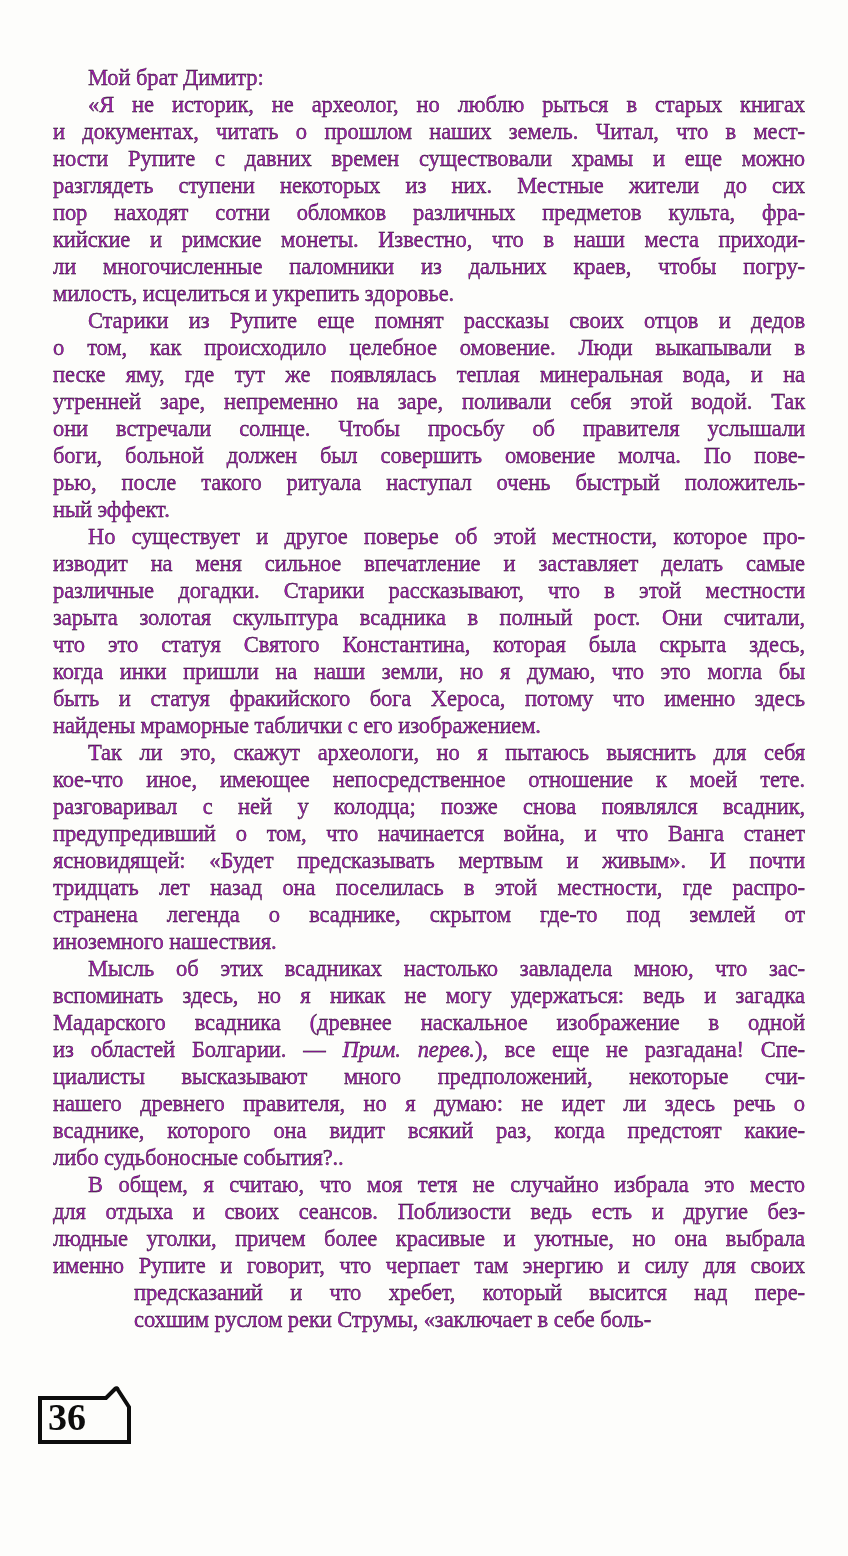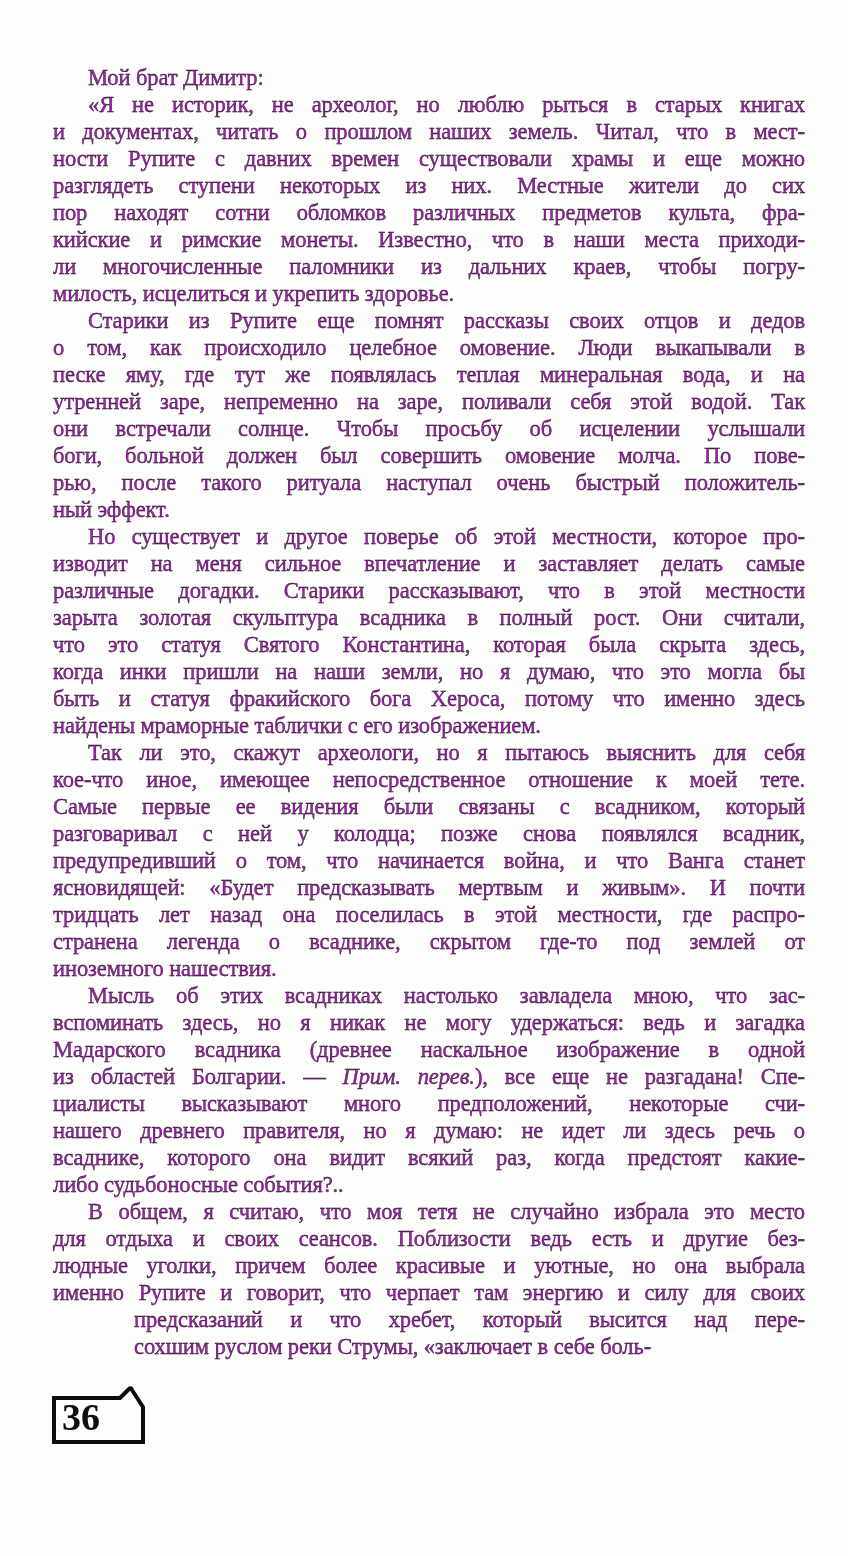--- a/index.html
+++ b/index.html
@@ -31,21 +31,21 @@
     text-align-last: justify;
     text-justify: inter-word;
   }
   .line.last { text-align-last: left; }
   .line.indent { text-indent: 35px; }
   .line.shift { margin-left: 81px; }
   .line i { font-style: italic; }
 
   .page-badge {
     position: absolute;
-    left: 50px;
+    left: 36px;
     top: 1386px;
     width: 100px;
     height: 60px;
   }
   .page-badge svg { display: block; }
   .page-number {
     position: absolute;
     left: 12px;
     top: 12px;
     width: 60px;
@@ -72,39 +72,38 @@
       <div class="line">пор находят сотни обломков различных предметов культа, фра-</div>
       <div class="line">кийские и римские монеты. Известно, что в наши места приходи-</div>
       <div class="line">ли многочисленные паломники из дальних краев, чтобы погру-</div>
       <div class="line last">милость, исцелиться и укрепить здоровье.</div>
     </div>
     <div class="para">
       <div class="line indent">Старики из Рупите еще помнят рассказы своих отцов и дедов</div>
       <div class="line">о том, как происходило целебное омовение. Люди выкапывали в</div>
       <div class="line">песке яму, где тут же появлялась теплая минеральная вода, и на</div>
       <div class="line">утренней заре, непременно на заре, поливали себя этой водой. Так</div>
-      <div class="line">они встречали солнце. Чтобы просьбу об исцелении услышали</div>
+      <div class="line">они встречали солнце. Чтобы просьбу об правителя услышали</div>
       <div class="line">боги, больной должен был совершить омовение молча. По пове-</div>
       <div class="line">рью, после такого ритуала наступал очень быстрый положитель-</div>
       <div class="line last">ный эффект.</div>
     </div>
     <div class="para">
       <div class="line indent">Но существует и другое поверье об этой местности, которое про-</div>
       <div class="line">изводит на меня сильное впечатление и заставляет делать самые</div>
       <div class="line">различные догадки. Старики рассказывают, что в этой местности</div>
       <div class="line">зарыта золотая скульптура всадника в полный рост. Они считали,</div>
       <div class="line">что это статуя Святого Константина, которая была скрыта здесь,</div>
       <div class="line">когда инки пришли на наши земли, но я думаю, что это могла бы</div>
       <div class="line">быть и статуя фракийского бога Хероса, потому что именно здесь</div>
       <div class="line last">найдены мраморные таблички с его изображением.</div>
     </div>
     <div class="para">
       <div class="line indent">Так ли это, скажут археологи, но я пытаюсь выяснить для себя</div>
       <div class="line">кое-что иное, имеющее непосредственное отношение к моей тете.</div>
-      <div class="line">Самые первые ее видения были связаны с всадником, который</div>
       <div class="line">разговаривал с ней у колодца; позже снова появлялся всадник,</div>
       <div class="line">предупредивший о том, что начинается война, и что Ванга станет</div>
       <div class="line">ясновидящей: «Будет предсказывать мертвым и живым». И почти</div>
       <div class="line">тридцать лет назад она поселилась в этой местности, где распро-</div>
       <div class="line">странена легенда о всаднике, скрытом где-то под землей от</div>
       <div class="line last">иноземного нашествия.</div>
     </div>
     <div class="para">
       <div class="line indent">Мысль об этих всадниках настолько завладела мною, что зас-</div>
       <div class="line">вспоминать здесь, но я никак не могу удержаться: ведь и загадка</div>

